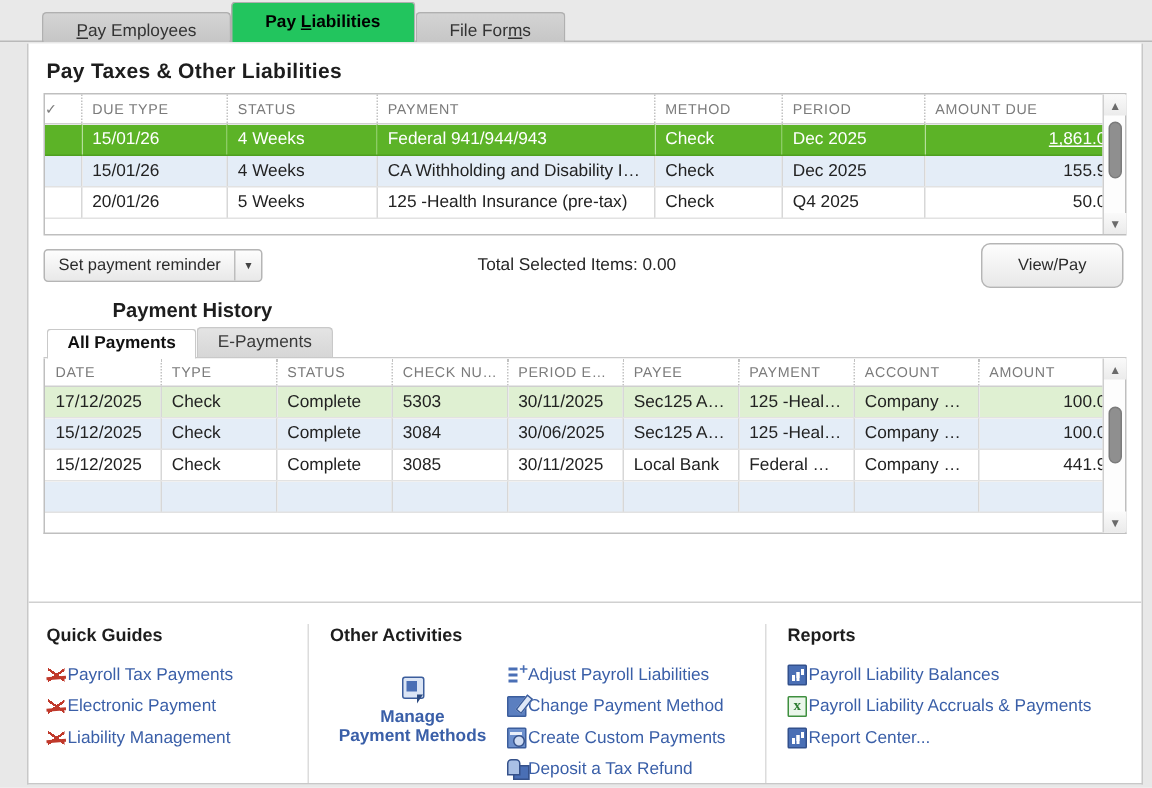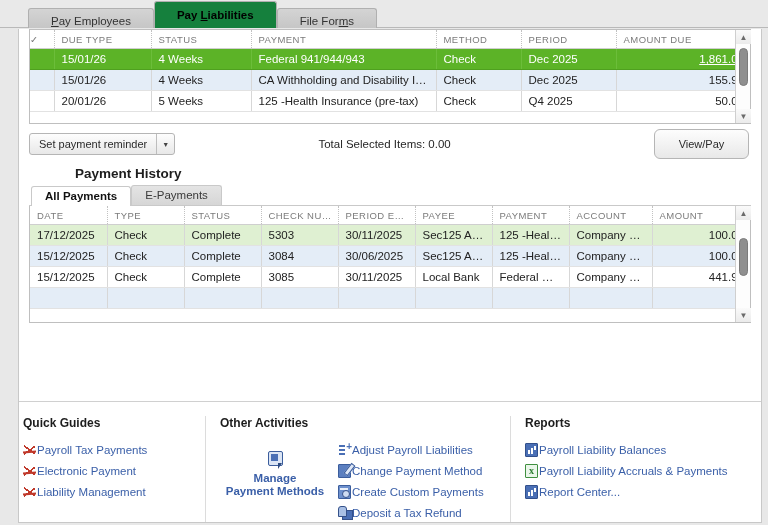--- a/index.html
+++ b/index.html
@@ -31,21 +31,21 @@
     border: 1px solid #b0b0b0;
     border-bottom: none;
     border-radius: 3px 3px 0 0;
     font-size: 11.5px;
     color: #333;
     vertical-align: bottom;
     position: relative;
     cursor: pointer;
   }
   .tab.active {
-    background: #15803d;
+    background: #22c55e;
     color: #000;
     font-weight: bold;
     height: 27px;
     line-height: 26px;
     margin-top: 1px;
     border-color: #b0b0b0;
     z-index: 3;
   }
   .tab u { text-decoration: underline; }
 
@@ -229,21 +229,21 @@
 
   
   .bottom {
     position: absolute;
     left: 0; right: 0; bottom: 0;
     top: 372px;
     border-top: 1px solid #d0d0d0;
     display: flex;
     padding: 14px 0 0 0;
   }
-  .col { position: relative; padding-left: 4px; }
+  .col { position: relative; padding-left: 12px; }
   .col.c1 { width: 186px; }
   .col.c2 { width: 305px; border-left: 1px solid #dcdcdc; padding-left: 14px; }
   .col.c3 { flex: 1; border-left: 1px solid #dcdcdc; padding-left: 14px; }
   .col-head {
     font-size: 12px;
     font-weight: bold;
     color: #1d1d1d;
     margin-bottom: 13px;
   }
   .lnk {
@@ -376,20 +376,21 @@
     <u>P</u><span>ay Employees</span>
   </div><div class="tab active">
     <span>Pay </span><u>L</u><span>iabilities</span>
   </div><div class="tab">
     <span>File For</span><u>m</u><span>s</span>
   </div>
 </div>
 
 <div class="panel">
 
+  <div class="section-title">Pay Taxes &amp; Other Liabilities</div>
 
   <div class="grid-wrap" style="height:95px;">
     <table class="grid">
       <colgroup>
         <col style="width:24px">
           <col style="width:97px">
           <col style="width:100px">
         <col style="width:185px">
           <col style="width:85px">
           <col style="width:95px">

